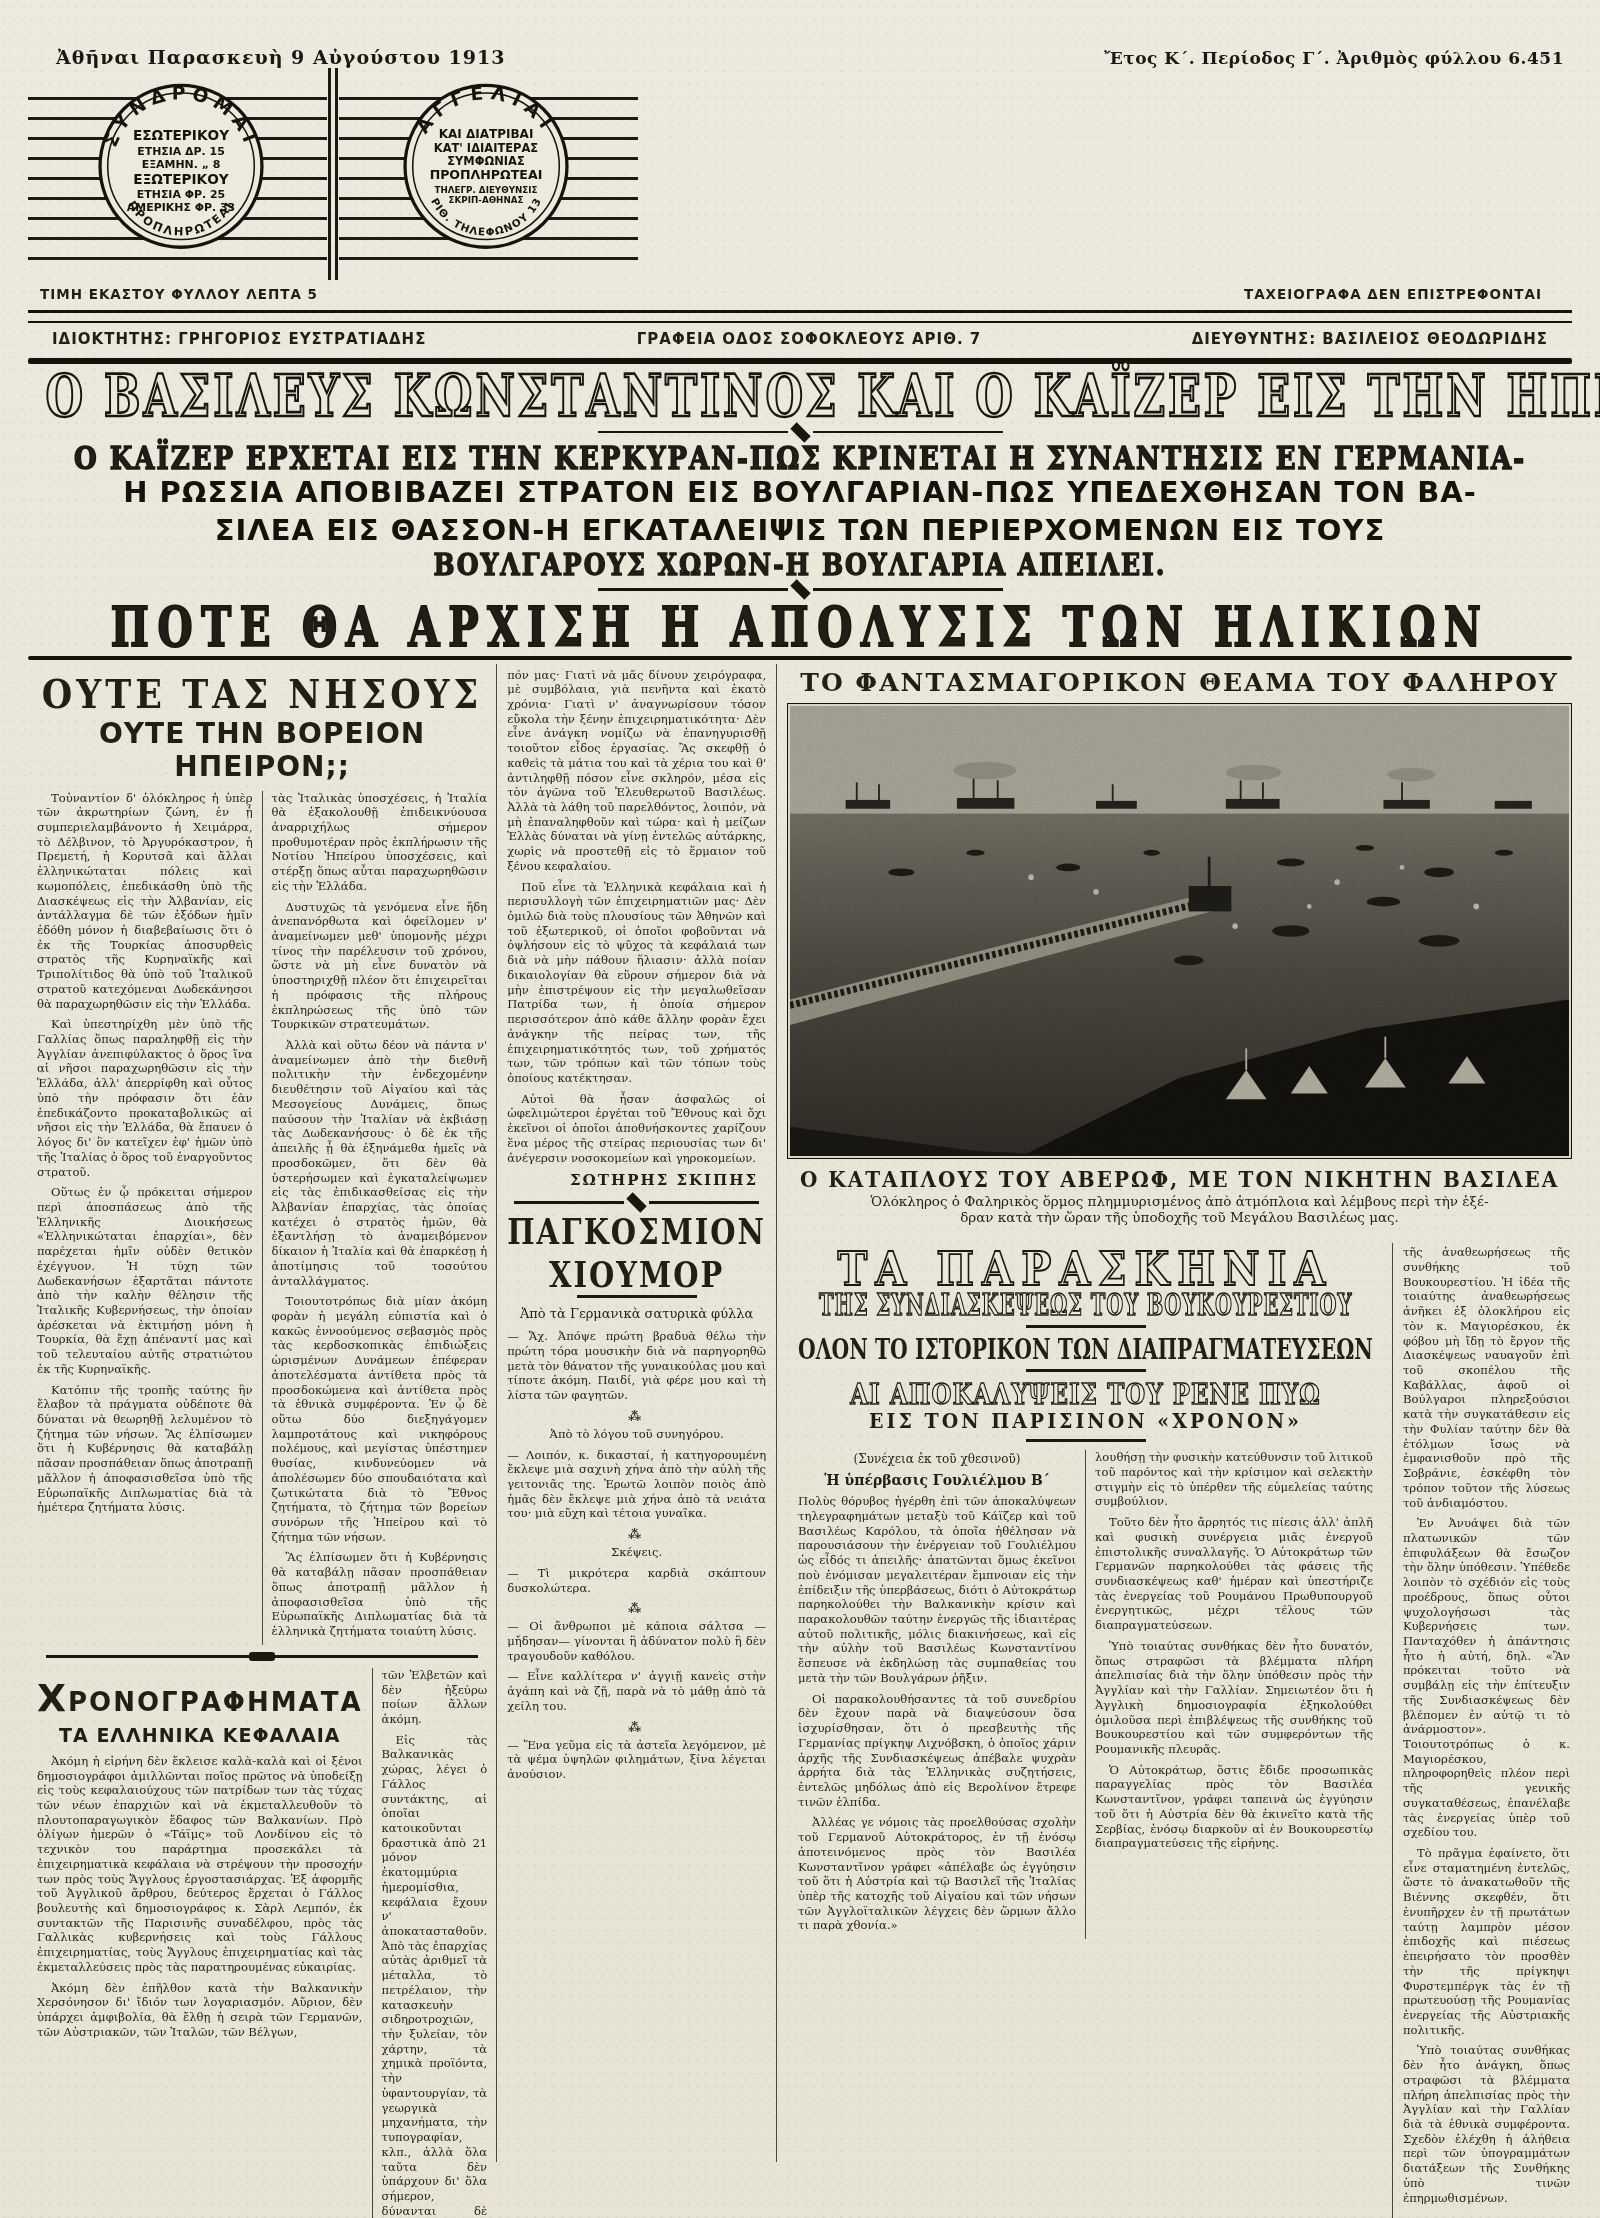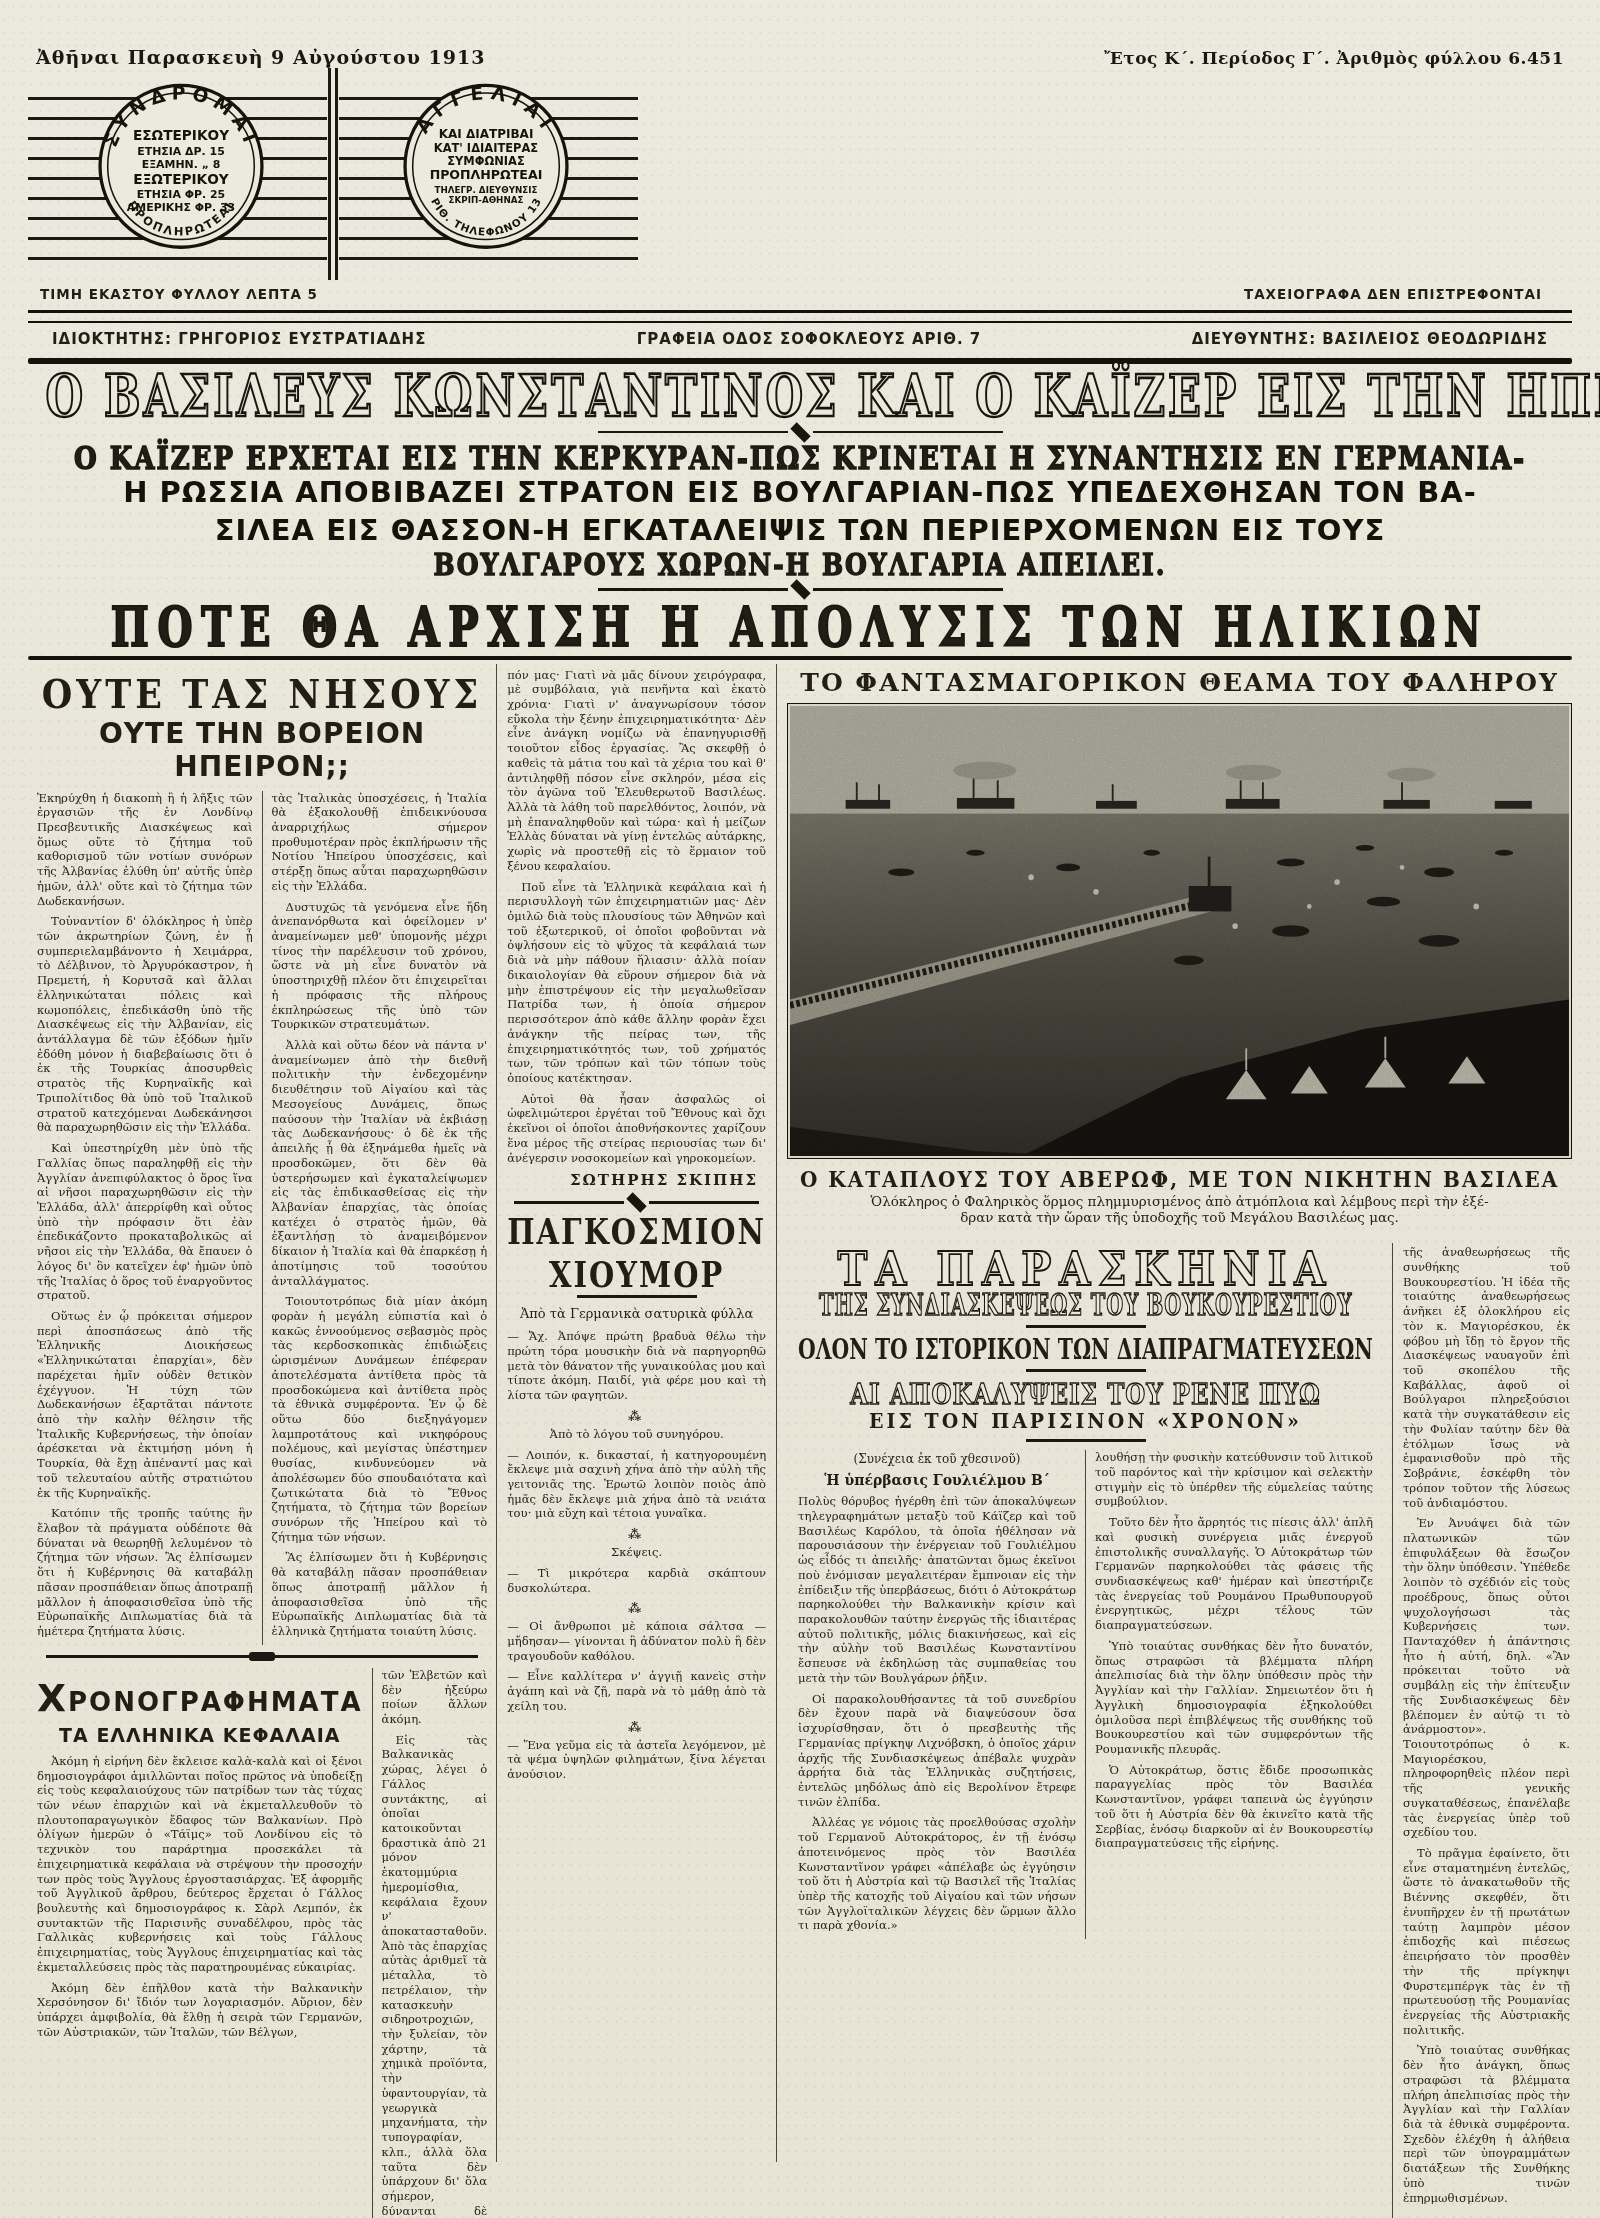--- a/index.html
+++ b/index.html
@@ -10,21 +10,21 @@
       radial-gradient(rgba(40,35,20,.04) 1px, transparent 1.2px),
       linear-gradient(180deg,#eceadf 0%,#e9e6d9 40%,#e7e3d5 100%);
     background-size:9px 13px,17px 11px,100% 100%;
     color:#221e16;overflow:hidden;
     font-family:"DejaVu Serif","Liberation Serif",serif;
     box-sizing:border-box;padding:34px 28px 0 28px;
   }
   .ink{color:#1b1811;}
   
   .topbar{display:flex;justify-content:space-between;align-items:flex-end;padding:0 8px;height:34px;}
-  .topbar .date{font-weight:bold;font-size:19px;letter-spacing:1px;}
+  .topbar .date{font-weight:bold;font-size:19px;letter-spacing:1px;margin-left:20px;}
   .topbar .issue{font-weight:bold;font-size:17px;letter-spacing:.5px;}
   
   .mast{position:relative;display:flex;align-items:stretch;height:212px;}
   .mast-side{position:relative;width:305px;flex:0 0 305px;}
   .wires{position:absolute;inset:12px 0 10px 0;background:repeating-linear-gradient(to bottom,transparent 0 17px,#1d1a14 17px 20px);}
   .mast-side.left .wires{right:6px;}
   .mast-side.right .wires{left:6px;}
   .pole{position:absolute;top:0;bottom:0;width:3px;background:#1d1a14;}
   .mast-side.left .pole{right:2px;}
   .mast-side.right .pole{left:2px;}
@@ -203,21 +203,20 @@
   <div class="rule-heavy thin"></div>
 
   <div class="body-grid">
 
     <div class="left-region">
       <div class="lt-main">
         <div class="lt-head1">ΟΥΤΕ ΤΑΣ ΝΗΣΟΥΣ</div>
         <div class="lt-head2">ΟΥΤΕ ΤΗΝ ΒΟΡΕΙΟΝ ΗΠΕΙΡΟΝ;;</div>
         <div class="cols2">
           <div class="ncol">
-            <p class="body noind">Ἐκηρύχθη ἡ διακοπὴ ἢ ἡ λῆξις τῶν ἐργασιῶν τῆς ἐν Λονδίνῳ Πρεσβευτικῆς Διασκέψεως καὶ ὅμως οὔτε τὸ ζήτημα τοῦ καθορισμοῦ τῶν νοτίων συνόρων τῆς Ἀλβανίας ἐλύθη ὑπ' αὐτῆς ὑπὲρ ἡμῶν, ἀλλ' οὔτε καὶ τὸ ζήτημα τῶν Δωδεκανήσων.</p>
             <p class="body">Τοὐναντίον δ' ὁλόκληρος ἡ ὑπὲρ τῶν ἀκρωτηρίων ζώνη, ἐν ᾗ συμπεριελαμβάνοντο ἡ Χειμάρρα, τὸ Δέλβινον, τὸ Ἀργυρόκαστρον, ἡ Πρεμετή, ἡ Κορυτσᾶ καὶ ἄλλαι ἑλληνικώταται πόλεις καὶ κωμοπόλεις, ἐπεδικάσθη ὑπὸ τῆς Διασκέψεως εἰς τὴν Ἀλβανίαν, εἰς ἀντάλλαγμα δὲ τῶν ἑξόδων ἡμῖν ἐδόθη μόνον ἡ διαβεβαίωσις ὅτι ὁ ἐκ τῆς Τουρκίας ἀποσυρθεὶς στρατὸς τῆς Κυρηναϊκῆς καὶ Τριπολίτιδος θὰ ὑπὸ τοῦ Ἰταλικοῦ στρατοῦ κατεχόμεναι Δωδεκάνησοι θὰ παραχωρηθῶσιν εἰς τὴν Ἑλλάδα.</p>
             <p class="body">Καὶ ὑπεστηρίχθη μὲν ὑπὸ τῆς Γαλλίας ὅπως παραληφθῇ εἰς τὴν Ἀγγλίαν ἀνεπιφύλακτος ὁ ὅρος ἵνα αἱ νῆσοι παραχωρηθῶσιν εἰς τὴν Ἑλλάδα, ἀλλ' ἀπερρίφθη καὶ οὗτος ὑπὸ τὴν πρόφασιν ὅτι ἐὰν ἐπεδικάζοντο προκαταβολικῶς αἱ νῆσοι εἰς τὴν Ἑλλάδα, θὰ ἔπαυεν ὁ λόγος δι' ὃν κατεῖχεν ἐφ' ἡμῶν ὑπὸ τῆς Ἰταλίας ὁ ὅρος τοῦ ἐναργοῦντος στρατοῦ.</p>
             <p class="body">Οὕτως ἐν ᾧ πρόκειται σήμερον περὶ ἀποσπάσεως ἀπὸ τῆς Ἑλληνικῆς Διοικήσεως «Ἑλληνικώταται ἐπαρχίαι», δὲν παρέχεται ἡμῖν οὐδὲν θετικὸν ἐχέγγυον. Ἡ τύχη τῶν Δωδεκανήσων ἐξαρτᾶται πάντοτε ἀπὸ τὴν καλὴν θέλησιν τῆς Ἰταλικῆς Κυβερνήσεως, τὴν ὁποίαν ἀρέσκεται νὰ ἐκτιμήσῃ μόνη ἡ Τουρκία, θὰ ἔχῃ ἀπέναντί μας καὶ τοῦ τελευταίου αὐτῆς στρατιώτου ἐκ τῆς Κυρηναϊκῆς.</p>
             <p class="body">Κατόπιν τῆς τροπῆς ταύτης ἣν ἔλαβον τὰ πράγματα οὐδέποτε θὰ δύναται νὰ θεωρηθῇ λελυμένον τὸ ζήτημα τῶν νήσων. Ἂς ἐλπίσωμεν ὅτι ἡ Κυβέρνησις θὰ καταβάλῃ πᾶσαν προσπάθειαν ὅπως ἀποτραπῇ μᾶλλον ἡ ἀποφασισθεῖσα ὑπὸ τῆς Εὐρωπαϊκῆς Διπλωματίας διὰ τὰ ἡμέτερα ζητήματα λύσις.</p>
           </div>
           <div class="ncol">
             <p class="body noind">τὰς Ἰταλικὰς ὑποσχέσεις, ἡ Ἰταλία θὰ ἐξακολουθῇ ἐπιδεικνύουσα ἀναρριχήλως σήμερον προθυμοτέραν πρὸς ἐκπλήρωσιν τῆς Νοτίου Ἠπείρου ὑποσχέσεις, καὶ στέρξῃ ὅπως αὗται παραχωρηθῶσιν εἰς τὴν Ἑλλάδα.</p>
             <p class="body">Δυστυχῶς τὰ γενόμενα εἶνε ἤδη ἀνεπανόρθωτα καὶ ὀφείλομεν ν' ἀναμείνωμεν μεθ' ὑπομονῆς μέχρι τίνος τὴν παρέλευσιν τοῦ χρόνου, ὥστε νὰ μὴ εἶνε δυνατὸν νὰ ὑποστηριχθῇ πλέον ὅτι ἐπιχειρεῖται ἡ πρόφασις τῆς πλήρους ἐκπληρώσεως τῆς ὑπὸ τῶν Τουρκικῶν στρατευμάτων.</p>
             <p class="body">Ἀλλὰ καὶ οὕτω δέον νὰ πάντα ν' ἀναμείνωμεν ἀπὸ τὴν διεθνῆ πολιτικὴν τὴν ἐνδεχομένην διευθέτησιν τοῦ Αἰγαίου καὶ τὰς Μεσογείους Δυνάμεις, ὅπως παύσουν τὴν Ἰταλίαν νὰ ἐκβιάσῃ τὰς Δωδεκανήσους· ὁ δὲ ἐκ τῆς ἀπειλῆς ᾗ θὰ ἐξηνάμεθα ἡμεῖς νὰ προσδοκῶμεν, ὅτι δὲν θὰ ὑστερήσωμεν καὶ ἐγκαταλείψωμεν εἰς τὰς ἐπιδικασθείσας εἰς τὴν Ἀλβανίαν ἐπαρχίας, τὰς ὁποίας κατέχει ὁ στρατὸς ἡμῶν, θὰ ἐξαντλήσῃ τὸ ἀναμειβόμενον δίκαιον ἡ Ἰταλία καὶ θὰ ἐπαρκέσῃ ἡ ἀποτίμησις τοῦ τοσούτου ἀνταλλάγματος.</p>
             <p class="body">Τοιουτοτρόπως διὰ μίαν ἀκόμη φορὰν ἡ μεγάλη εὐπιστία καὶ ὁ κακῶς ἐννοούμενος σεβασμὸς πρὸς τὰς κερδοσκοπικὰς ἐπιδιώξεις ὡρισμένων Δυνάμεων ἐπέφεραν ἀποτελέσματα ἀντίθετα πρὸς τὰ προσδοκώμενα καὶ ἀντίθετα πρὸς τὰ ἐθνικὰ συμφέροντα. Ἐν ᾧ δὲ οὕτω δύο διεξηγάγομεν λαμπροτάτους καὶ νικηφόρους πολέμους, καὶ μεγίστας ὑπέστημεν θυσίας, κινδυνεύομεν νὰ ἀπολέσωμεν δύο σπουδαιότατα καὶ ζωτικώτατα διὰ τὸ Ἔθνος ζητήματα, τὸ ζήτημα τῶν βορείων συνόρων τῆς Ἠπείρου καὶ τὸ ζήτημα τῶν νήσων.</p>

